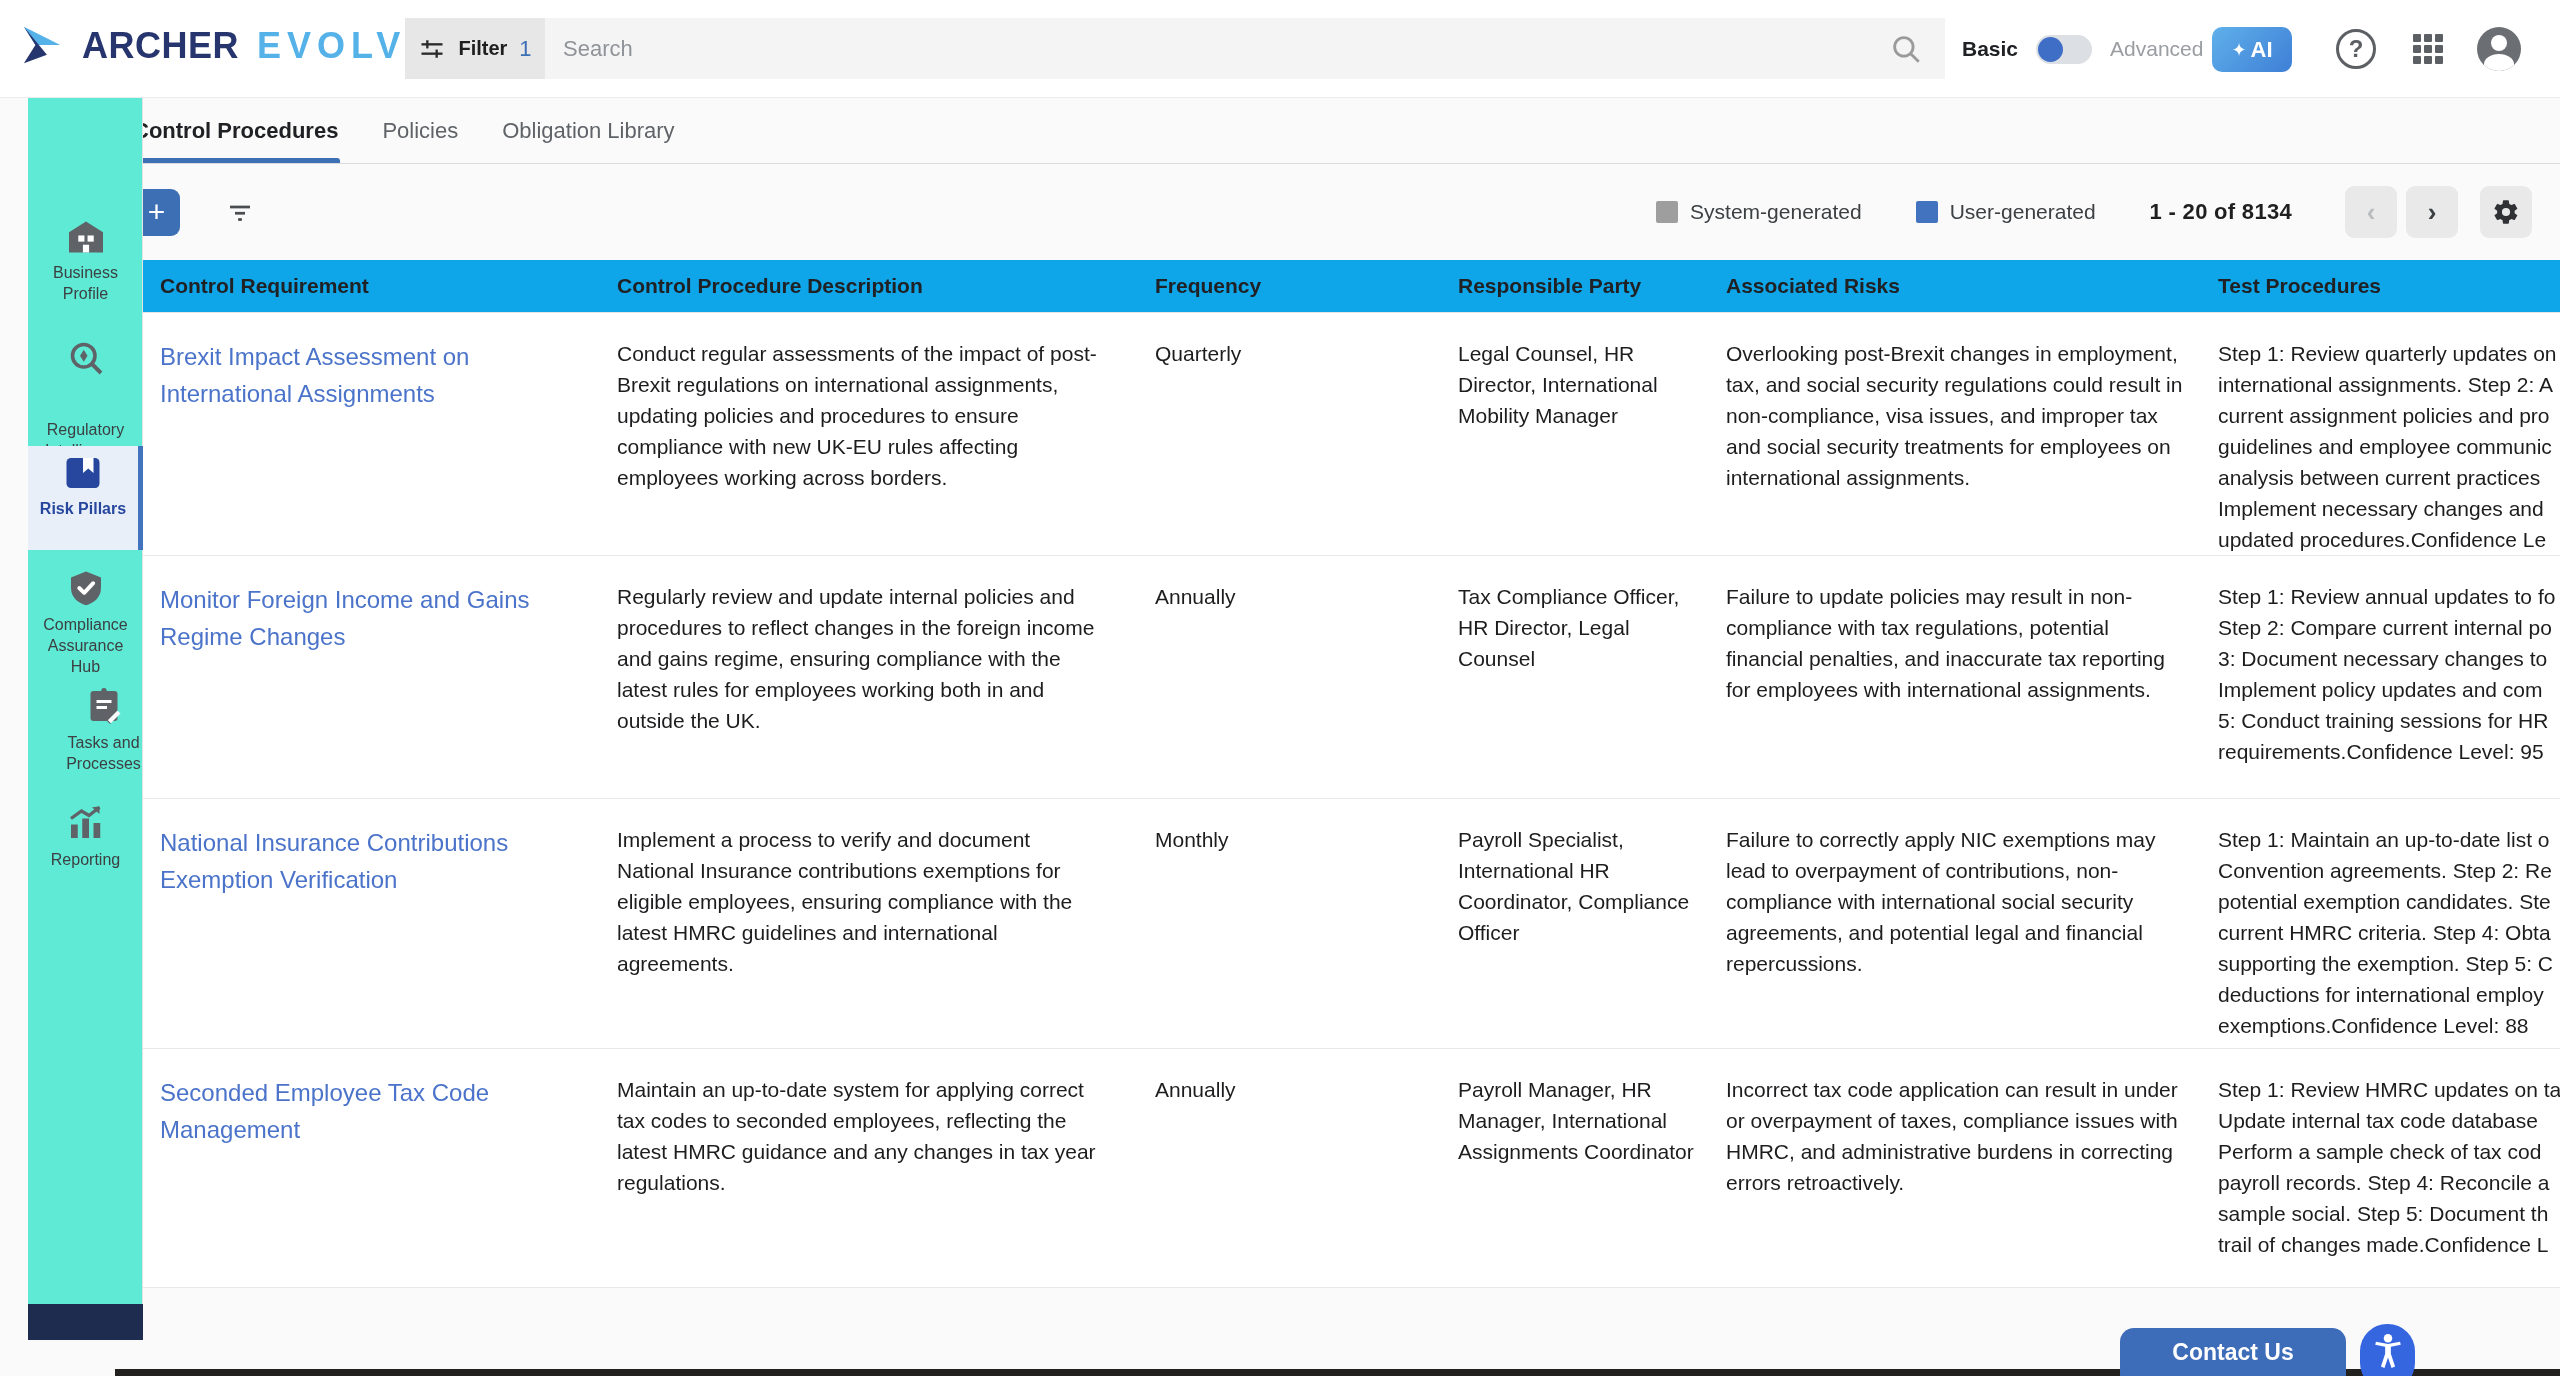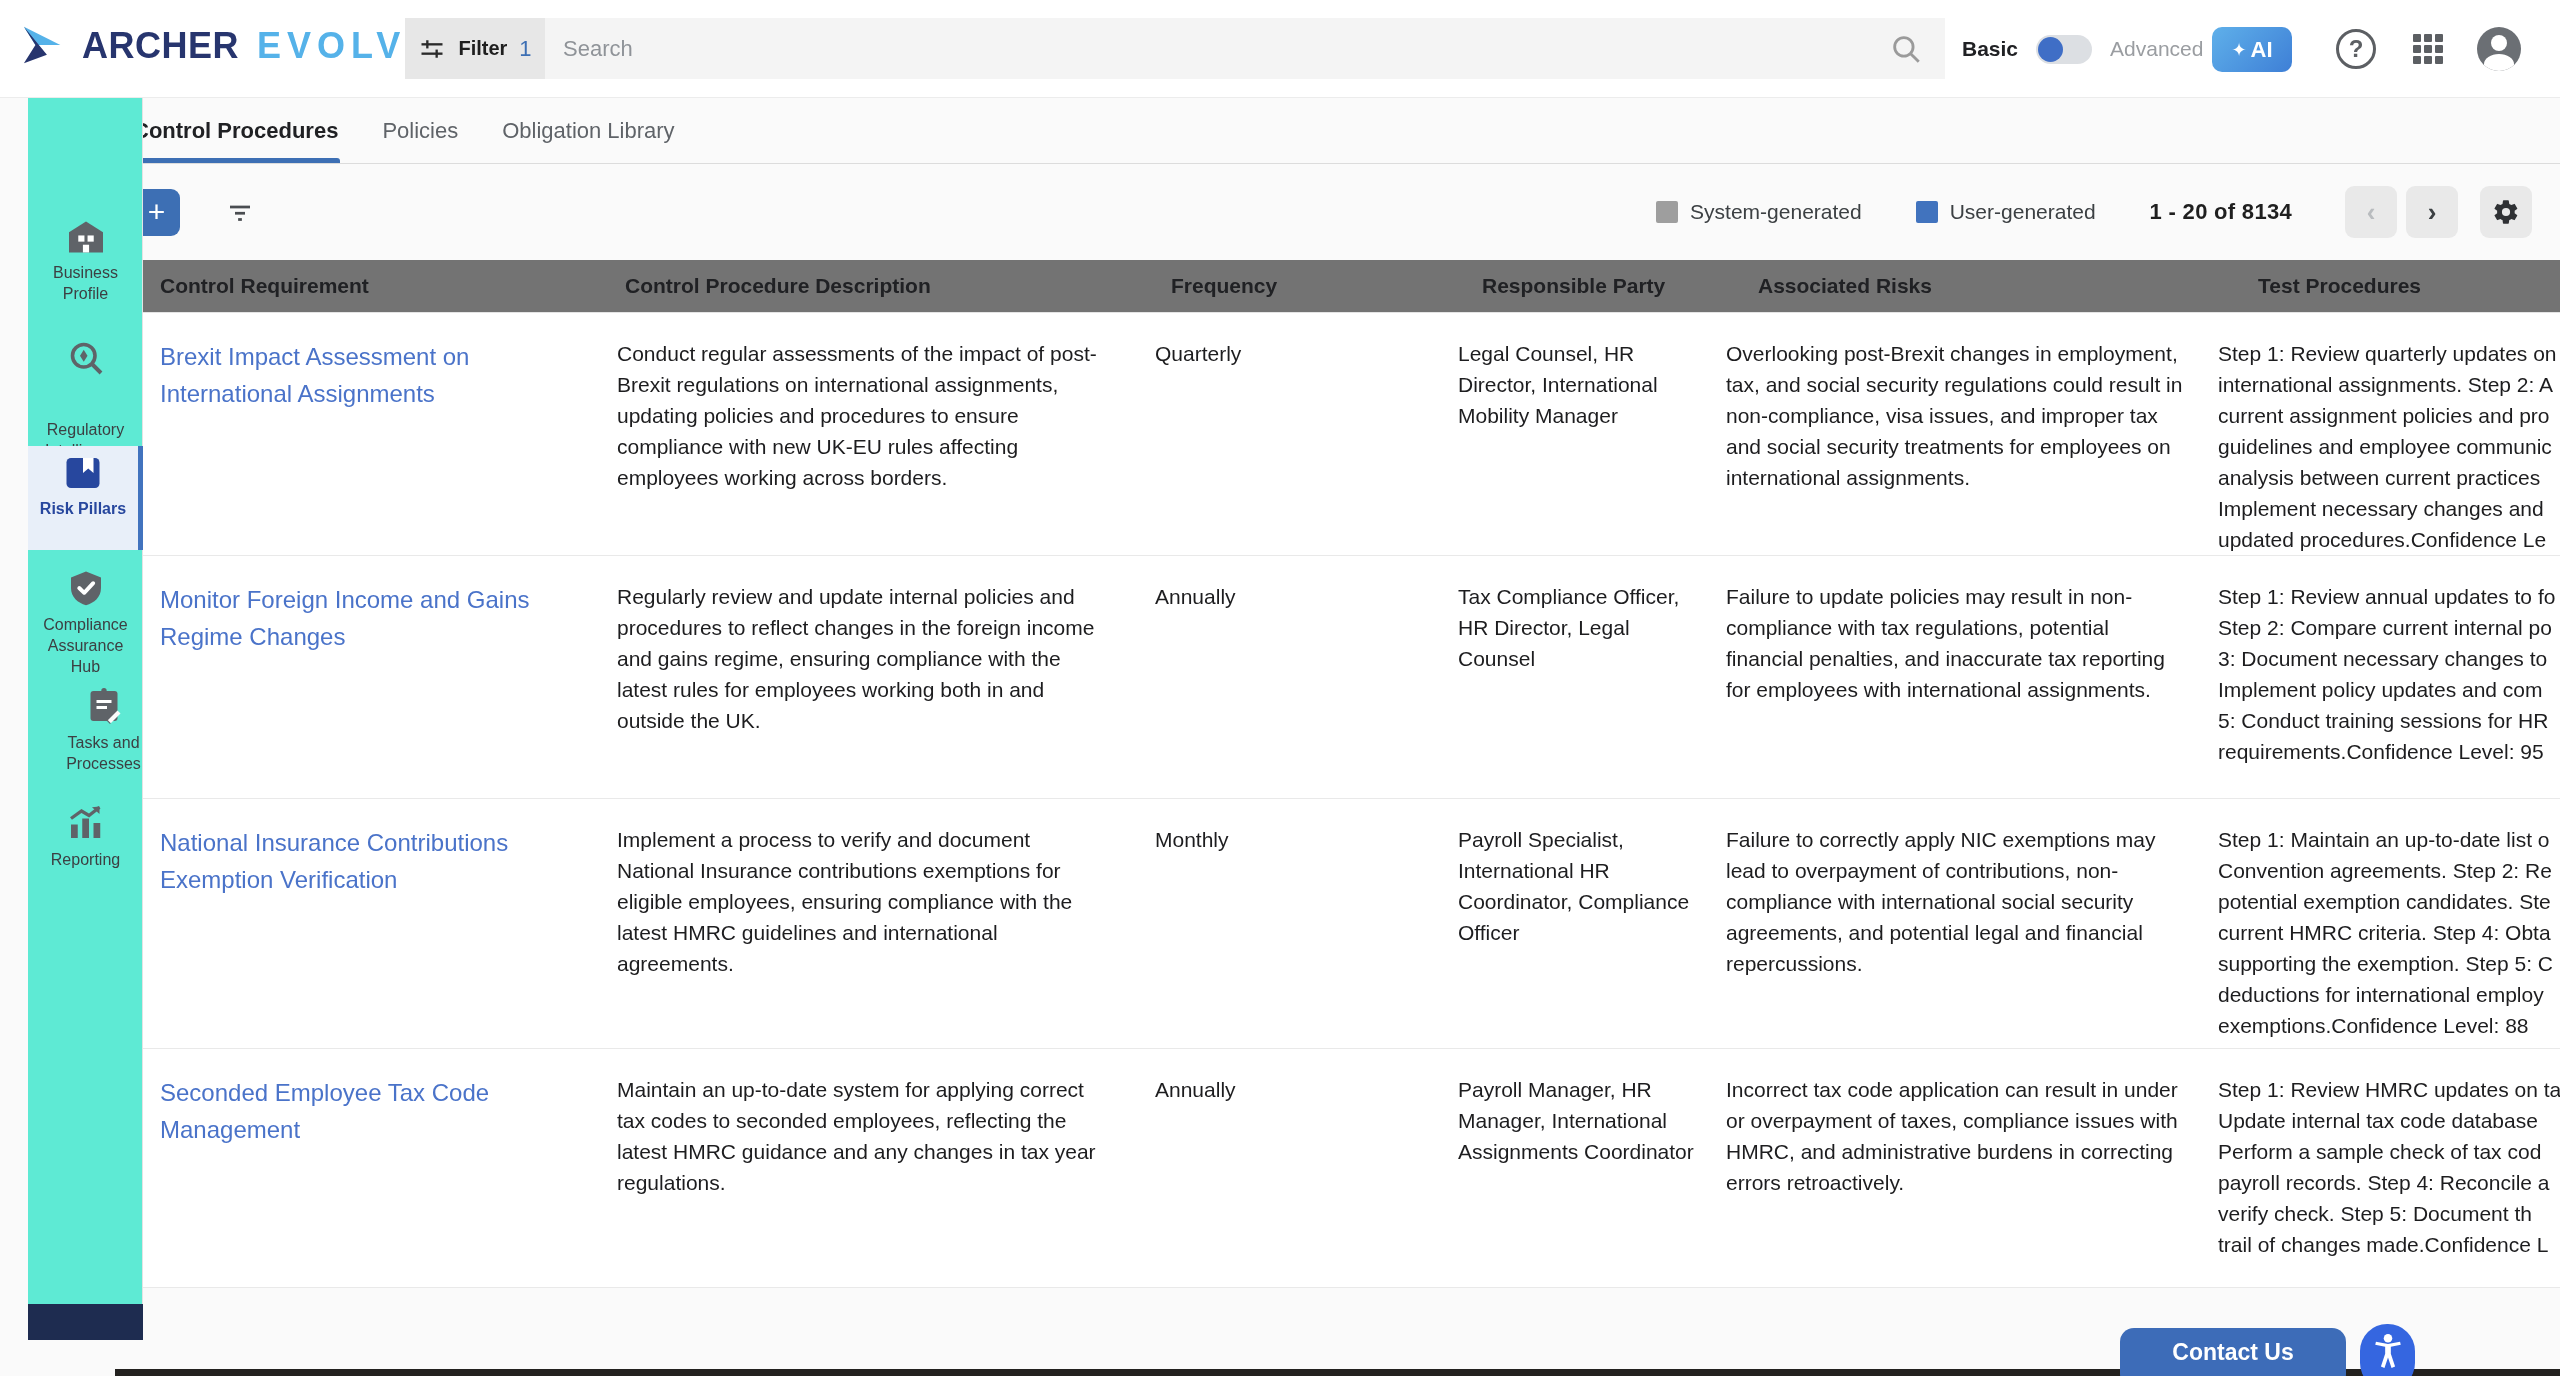--- a/index.html
+++ b/index.html
@@ -71,21 +71,21 @@
   .legend-sq.sys { background:#9e9e9e; }
   .legend-sq.usr { background:#4173be; }
   .legend-item .llbl { font-size:21px; color:#3c4043; }
   .page-range { font-size:22px; font-weight:700; color:#1f1f1f; margin-right:44px; letter-spacing:.3px; }
   .pager-btn { width:52px; height:52px; border:none; border-radius:9px; background:#e9e9e9; display:flex; align-items:center; justify-content:center; cursor:pointer; margin-left:9px; }
   .chev { font-size:26px; line-height:1; color:#3c4043; font-weight:600; }
   .pager-btn.disabled .chev { color:#b9bcbf; }
   .gear-btn { margin-left:22px; }
 
   
-  .thead { display:grid; grid-template-columns:457px 538px 303px 268px 492px 1fr; padding-left:45px; height:53px; align-items:center; background:#737373; border-bottom:1px solid #e4e4e4;gap:8px; }
+  .thead { display:grid; grid-template-columns:457px 538px 303px 268px 492px 1fr; padding-left:45px; height:53px; align-items:center; background:#0ea5e9; border-bottom:1px solid #e4e4e4; }
   .thead .th { font-size:21px; font-weight:700; color:#202124; padding-right:20px; white-space:nowrap; }
 
   .trow { display:grid; grid-template-columns:457px 538px 303px 268px 492px 1fr; padding-left:38px; padding-top:25px; background:#ffffff; border-left:7px solid #4173be; border-bottom:1px solid #e9e9e9; }
   .trow .cell { font-size:21px; line-height:31px; color:#1d1d1f; padding-right:20px; }
   .c-req a { color:#4a73c9; text-decoration:none; font-size:24px; line-height:37px; display:block; max-width:415px; cursor:pointer; }
   .c-desc { max-width:520px; }
   .c-desc .inner { max-width:486px; }
   .c-resp .inner { max-width:236px; }
   .c-risk .inner { max-width:458px; }
   .c-test { overflow:hidden; padding-right:0 !important; }
@@ -375,21 +375,21 @@
           <div class="inner">Payroll Manager, HR Manager, International Assignments Coordinator</div>
         </div>
       <div class="cell c-risk">
           <div class="inner">Incorrect tax code application can result in under or overpayment of taxes, compliance issues with HMRC, and administrative burdens in correcting errors retroactively.</div>
         </div>
       <div class="cell c-test">
         <div class="tline">Step 1: Review HMRC updates on ta</div>
         <div class="tline">Update internal tax code database</div>
         <div class="tline">Perform a sample check of tax cod</div>
         <div class="tline">payroll records. Step 4: Reconcile a</div>
-        <div class="tline">verify check. Step 5: Document th</div>
+        <div class="tline">sample social. Step 5: Document th</div>
         <div class="tline">trail of changes made.Confidence L</div>
       </div>
     </article>
 
     <div class="table-end"></div>
   </div>
 
   <button class="contact-btn">Contact Us</button>
   <button class="a11y-btn">
     <svg width="34" height="38" viewBox="0 0 24 26">

